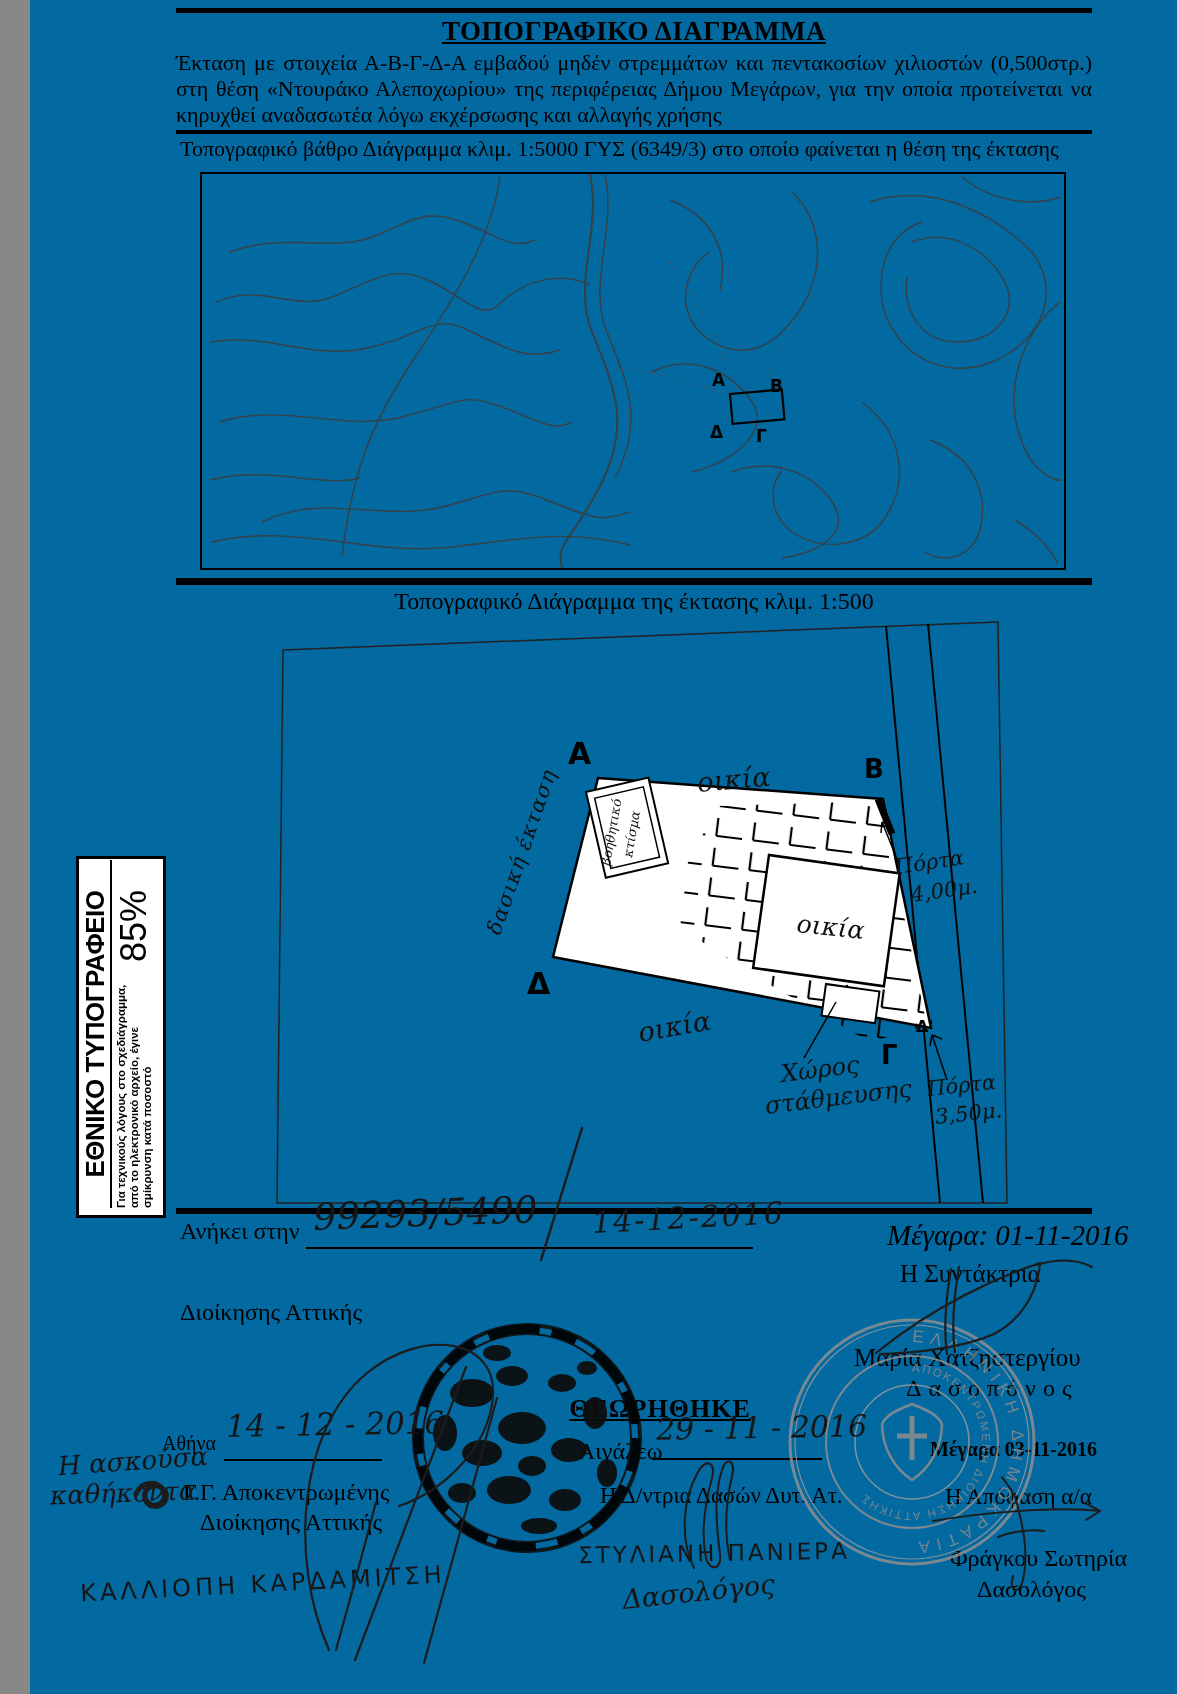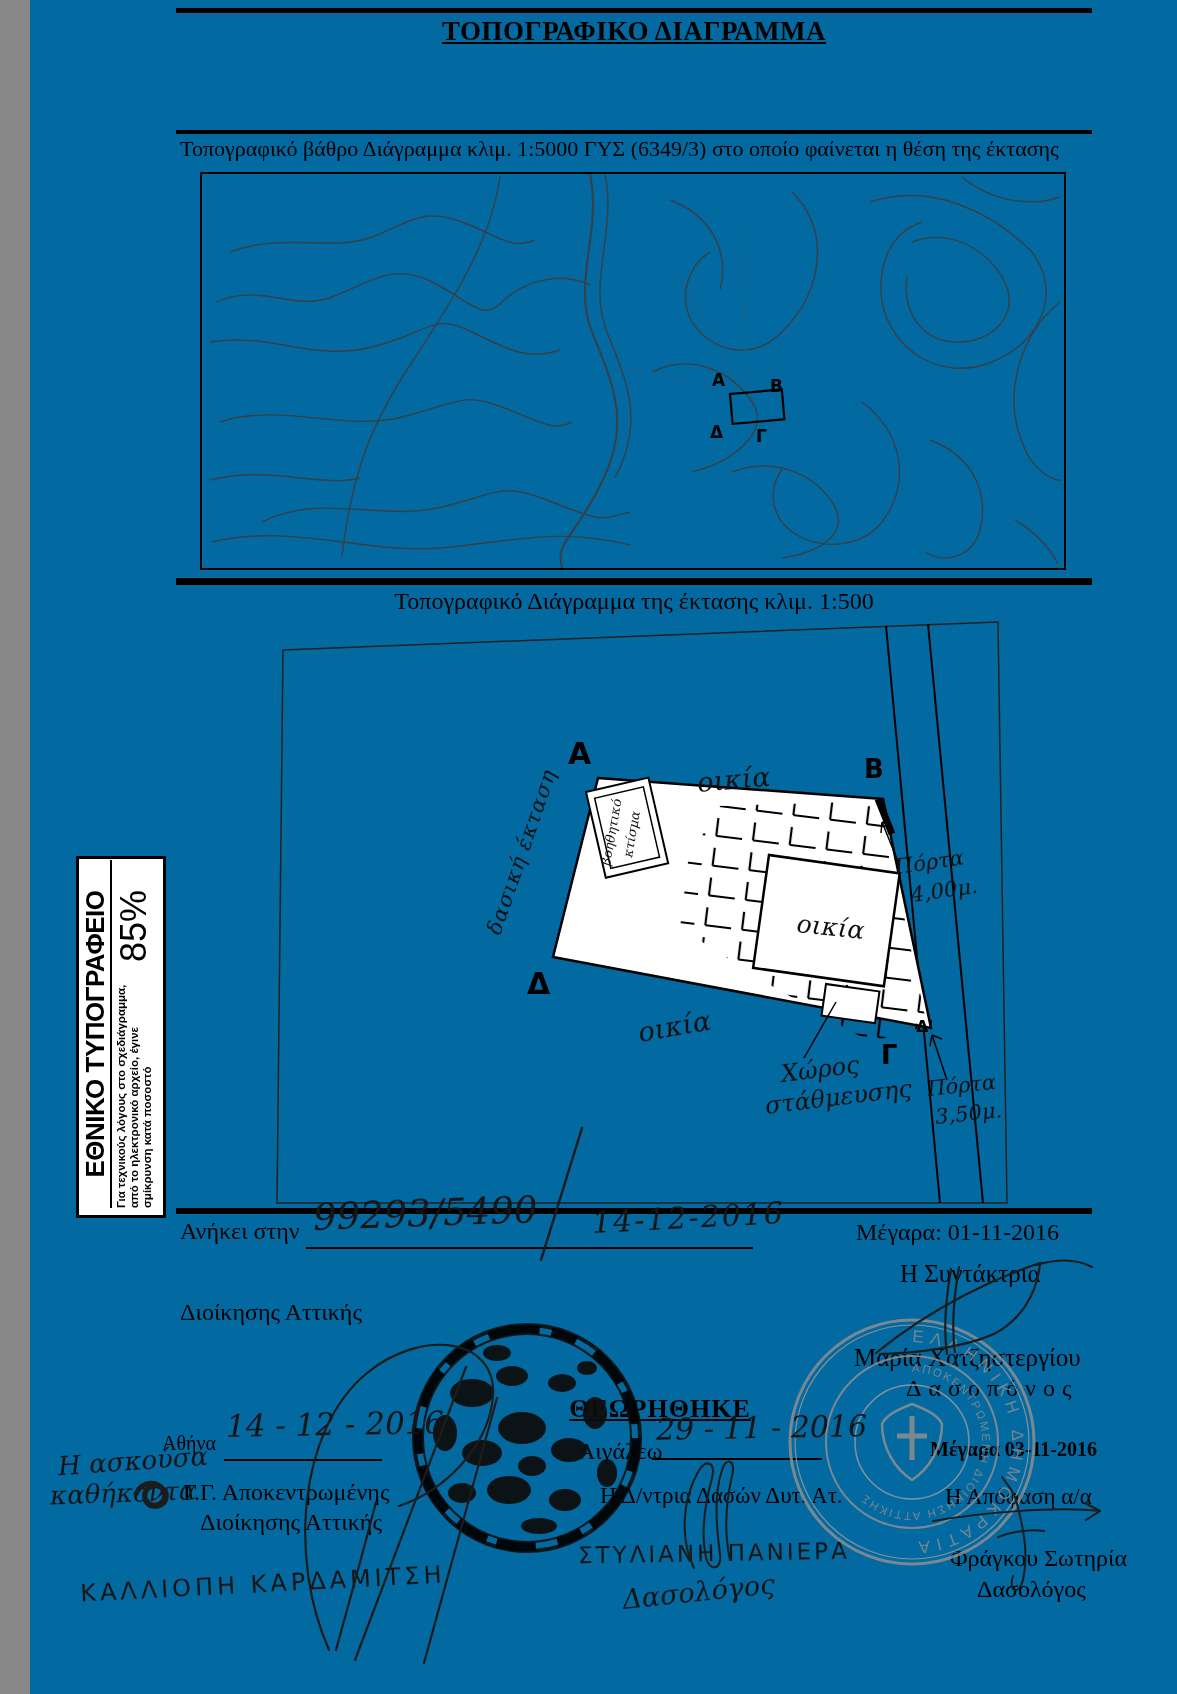--- a/index.html
+++ b/index.html
@@ -31,20 +31,21 @@
 <body>
 
 <div class="page">
 
   <div class="rule" style="left:146px;top:8px;width:916px;height:5px;"></div>
   <div class="rule" style="left:146px;top:130px;width:916px;height:4px;"></div>
   <div class="rule" style="left:146px;top:578px;width:916px;height:7px;"></div>
   <div class="rule" style="left:146px;top:1208px;width:916px;height:6px;"></div>
 
   <h1 class="doc-title">ΤΟΠΟΓΡΑΦΙΚΟ ΔΙΑΓΡΑΜΜΑ</h1>
+  <p class="intro">Έκταση με στοιχεία Α-Β-Γ-Δ-Α εμβαδού μηδέν στρεμμάτων και πεντακοσίων χιλιοστών (0,500στρ.) στη θέση «Ντουράκο Αλεποχωρίου» της περιφέρειας Δήμου Μεγάρων, για την οποία προτείνεται να κηρυχθεί αναδασωτέα λόγω εκχέρσωσης και αλλαγής χρήσης</p>
   <div class="printed" style="left:150px;top:136px;font-size:22px;">Τοπογραφικό βάθρο Διάγραμμα κλιμ. 1:5000 ΓΥΣ (6349/3) στο οποίο φαίνεται η θέση της έκτασης</div>
 
   <div class="frame" style="left:170px;top:172px;width:862px;height:394px;"></div>
 
   <svg class="layer" width="1177" height="1694" viewBox="0 0 1177 1694" xmlns="http://www.w3.org/2000/svg">
     <defs>
       <pattern id="bricks" width="37" height="30" patternUnits="userSpaceOnUse" patternTransform="rotate(7)">
         <path d="M6,26 V8 M6,26 H32" stroke="#000" stroke-width="2.2" fill="none"></path>
       </pattern>
     </defs>
@@ -138,21 +139,21 @@
         <div class="gpo-note">Για τεχνικούς λόγους στο σχεδιάγραμμα, από το ηλεκτρονικό αρχείο, έγινε σμίκρυνση κατά ποσοστό</div>
         <div class="gpo-pct">85%</div>
       </div>
     </div>
   </div>
 
   <div class="printed" style="left:150px;top:1218px;font-size:24px;">Ανήκει στην</div>
   <div class="rule" style="left:276px;top:1247px;width:447px;height:2px;"></div>
   <div class="printed" style="left:150px;top:1299px;font-size:24px;">Διοίκησης Αττικής</div>
 
-  <div class="printed" style="left:826px;top:1219px;font-size:24px;">Μέγαρα: 01-11-2016</div>
+  <div class="printed" style="left:857px;top:1219px;font-size:29px;font-style:italic;">Μέγαρα: 01-11-2016</div>
   <div class="printed" style="left:870px;top:1260px;font-size:25px;">Η Συντάκτρια</div>
   <div class="printed" style="left:824px;top:1344px;font-size:25px;">Μαρία Χατζηστεργίου</div>
   <div class="printed" style="left:876px;top:1375px;font-size:24px;letter-spacing:7px;">Δασοπόνος</div>
 
   <div class="printed" style="left:480px;top:1394px;width:300px;text-align:center;font-size:26px;font-weight:bold;letter-spacing:1px;text-decoration:underline;">ΘΕΩΡΗΘΗΚΕ</div>
 
   <div class="printed" style="left:132px;top:1432px;font-size:20px;">Αθήνα</div>
   <div class="rule" style="left:194px;top:1459px;width:158px;height:2px;"></div>
   <div class="printed" style="left:153px;top:1479px;font-size:24px;">Γ.Γ. Αποκεντρωμένης</div>
   <div class="printed" style="left:170px;top:1509px;font-size:24px;">Διοίκησης Αττικής</div>

